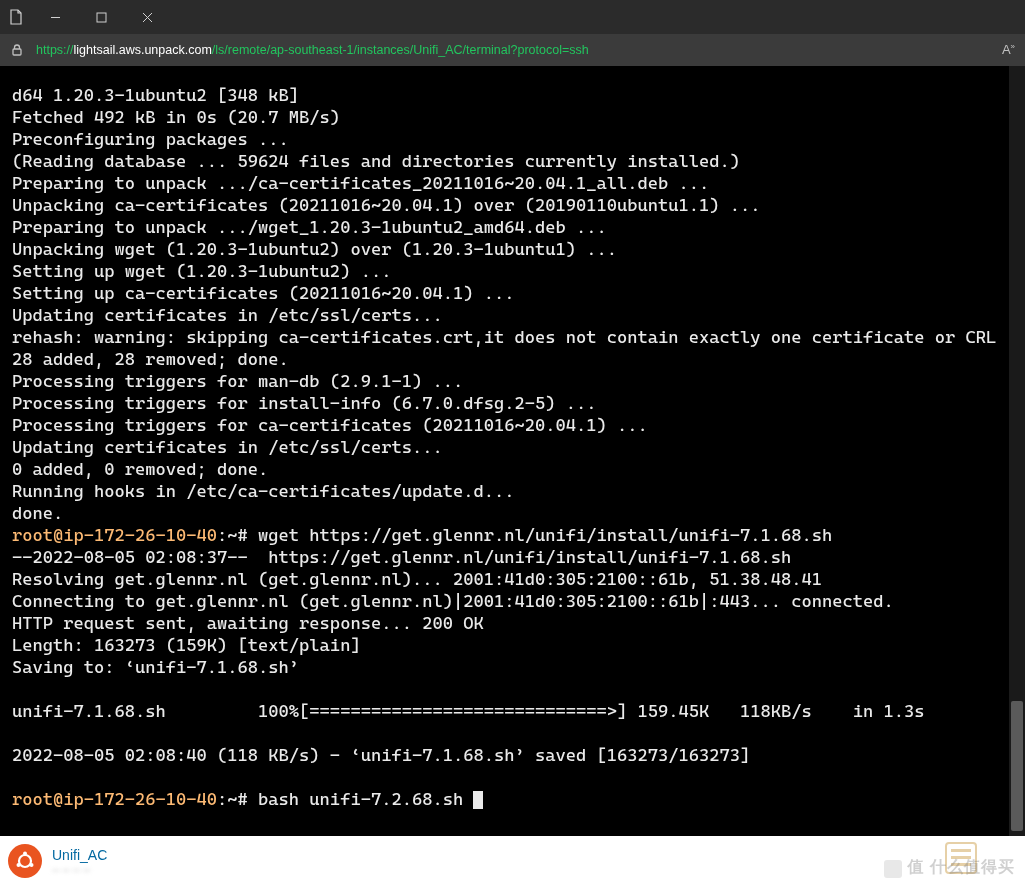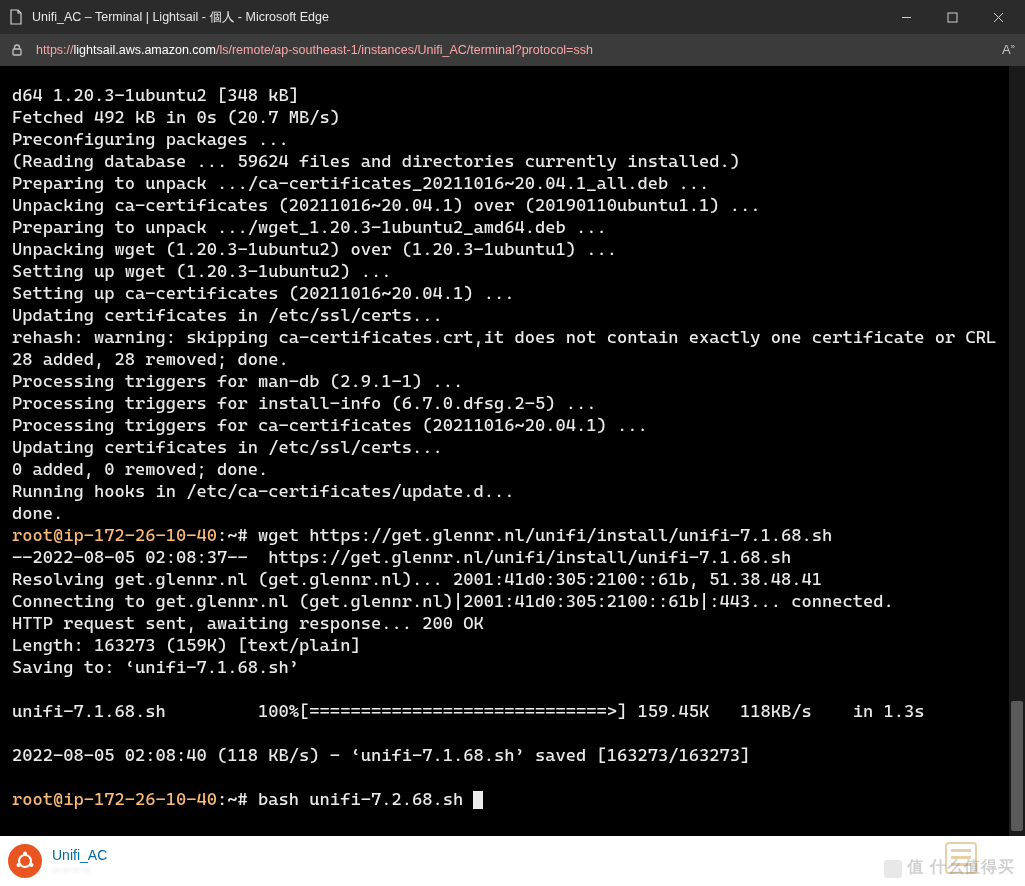--- a/index.html
+++ b/index.html
@@ -5,21 +5,21 @@
   html,body{margin:0;padding:0;width:1025px;height:886px;background:#202020;font-family:"Segoe UI",Arial,sans-serif;overflow:hidden;color:#fff}
   .titlebar{height:34px;background:#2b2b2b;display:flex;align-items:center;padding:0 4px 0 8px;position:relative}
   .titlebar .doc-icon{width:16px;height:16px;display:flex;align-items:center;justify-content:center;margin-right:8px;color:#d0d0d0}
   .titlebar .title{font-size:12.5px;color:#e8e8e8;flex:1}
   .win-controls{display:flex;height:100%}
   .win-btn{width:46px;height:100%;display:flex;align-items:center;justify-content:center;color:#d0d0d0;font-size:10px}
   .win-btn svg{width:11px;height:11px;stroke:#d0d0d0;fill:none;stroke-width:1}
   .addrbar{height:32px;background:#3b3b3b;display:flex;align-items:center;padding:0 10px;font-size:12.5px;color:#c8c8c8;position:relative}
   .addrbar .lock{margin-right:12px;display:flex;align-items:center;color:#c0c0c0}
   .addrbar .url{flex:1}
-  .addrbar .url .dim{color:#fca5a5}
+  .addrbar .url .dim{color:#22c55e}
   .addrbar .url .hl{color:#ffffff;font-weight:500}
   .addrbar .read{margin-left:10px;color:#c0c0c0;font-size:13px}
   .term-wrap{position:absolute;left:0;top:66px;right:0;height:770px;background:#000}
   .term{font-family:"Cascadia Mono","Consolas","DejaVu Sans Mono",monospace;font-size:17.5px;line-height:22px;white-space:pre;color:#eaeaea;padding:0 12px}
   .term .root{color:#fdba74}
   .cursor{display:inline-block;width:10px;height:18px;background:#eaeaea;vertical-align:middle}
   .caret{position:absolute;left:658px;top:802px;width:1px;height:16px;background:#d0d0d0}
   .caret:before,.caret:after{content:"";position:absolute;left:-3px;width:7px;height:1px;background:#d0d0d0}
   .caret:before{top:-1px}.caret:after{bottom:-1px}
   .scroll{position:absolute;right:0;top:66px;width:16px;height:770px;background:#1a1a1a}
@@ -36,21 +36,20 @@
 </head>
 <body>
 
 <div class="titlebar">
   <span class="doc-icon">
     <svg viewBox="0 0 16 16">
         <path d="M3 1h7l3 3v11H3z" fill="none" stroke="#d0d0d0" stroke-width="1.2"></path>
         <path d="M10 1v3h3" fill="none" stroke="#d0d0d0" stroke-width="1.2"></path>
       </svg>
   </span>
-  <span class="title">Unifi_AC – Terminal | Lightsail - 個人 - Microsoft Edge</span>
   <div class="win-controls">
     <div class="win-btn">
         <svg viewBox="0 0 11 11">
           <line x1="1" y1="5.5" x2="10" y2="5.5"></line>
         </svg>
       </div>
     <div class="win-btn">
         <svg viewBox="0 0 11 11">
           <rect x="1" y="1" width="9" height="9"></rect>
         </svg>
@@ -65,21 +64,21 @@
 </div>
 
 <div class="addrbar">
   <span class="lock">
     <svg width="14" height="14" viewBox="0 0 14 14">
         <rect x="3" y="6" width="8" height="6" rx="1" fill="none" stroke="#c0c0c0" stroke-width="1.3"></rect>
         <path d="M4.5 6V4.5a2.5 2.5 0 015 0V6" fill="none" stroke="#c0c0c0" stroke-width="1.3"></path>
       </svg>
   </span>
   <span class="url">
-    <span class="dim">https://</span><span class="hl">lightsail.aws.amazon.com</span><span class="dim">/ls/remote/ap-southeast-1/instances/Unifi_AC/terminal?protocol=ssh</span>
+    <span class="dim">https://</span><span class="hl">lightsail.aws.unpack.com</span><span class="dim">/ls/remote/ap-southeast-1/instances/Unifi_AC/terminal?protocol=ssh</span>
   </span>
   <span class="read">A<sup style="font-size:8px">»</sup></span>
 </div>
 
 <div class="term-wrap">
 <pre class="term"><span>d64 1.20.3-1ubuntu2 [348 kB]
 Fetched 492 kB in 0s (20.7 MB/s)
 Preconfiguring packages ...
 (Reading database ... 59624 files and directories currently installed.)
 Preparing to unpack .../ca-certificates_20211016~20.04.1_all.deb ...

